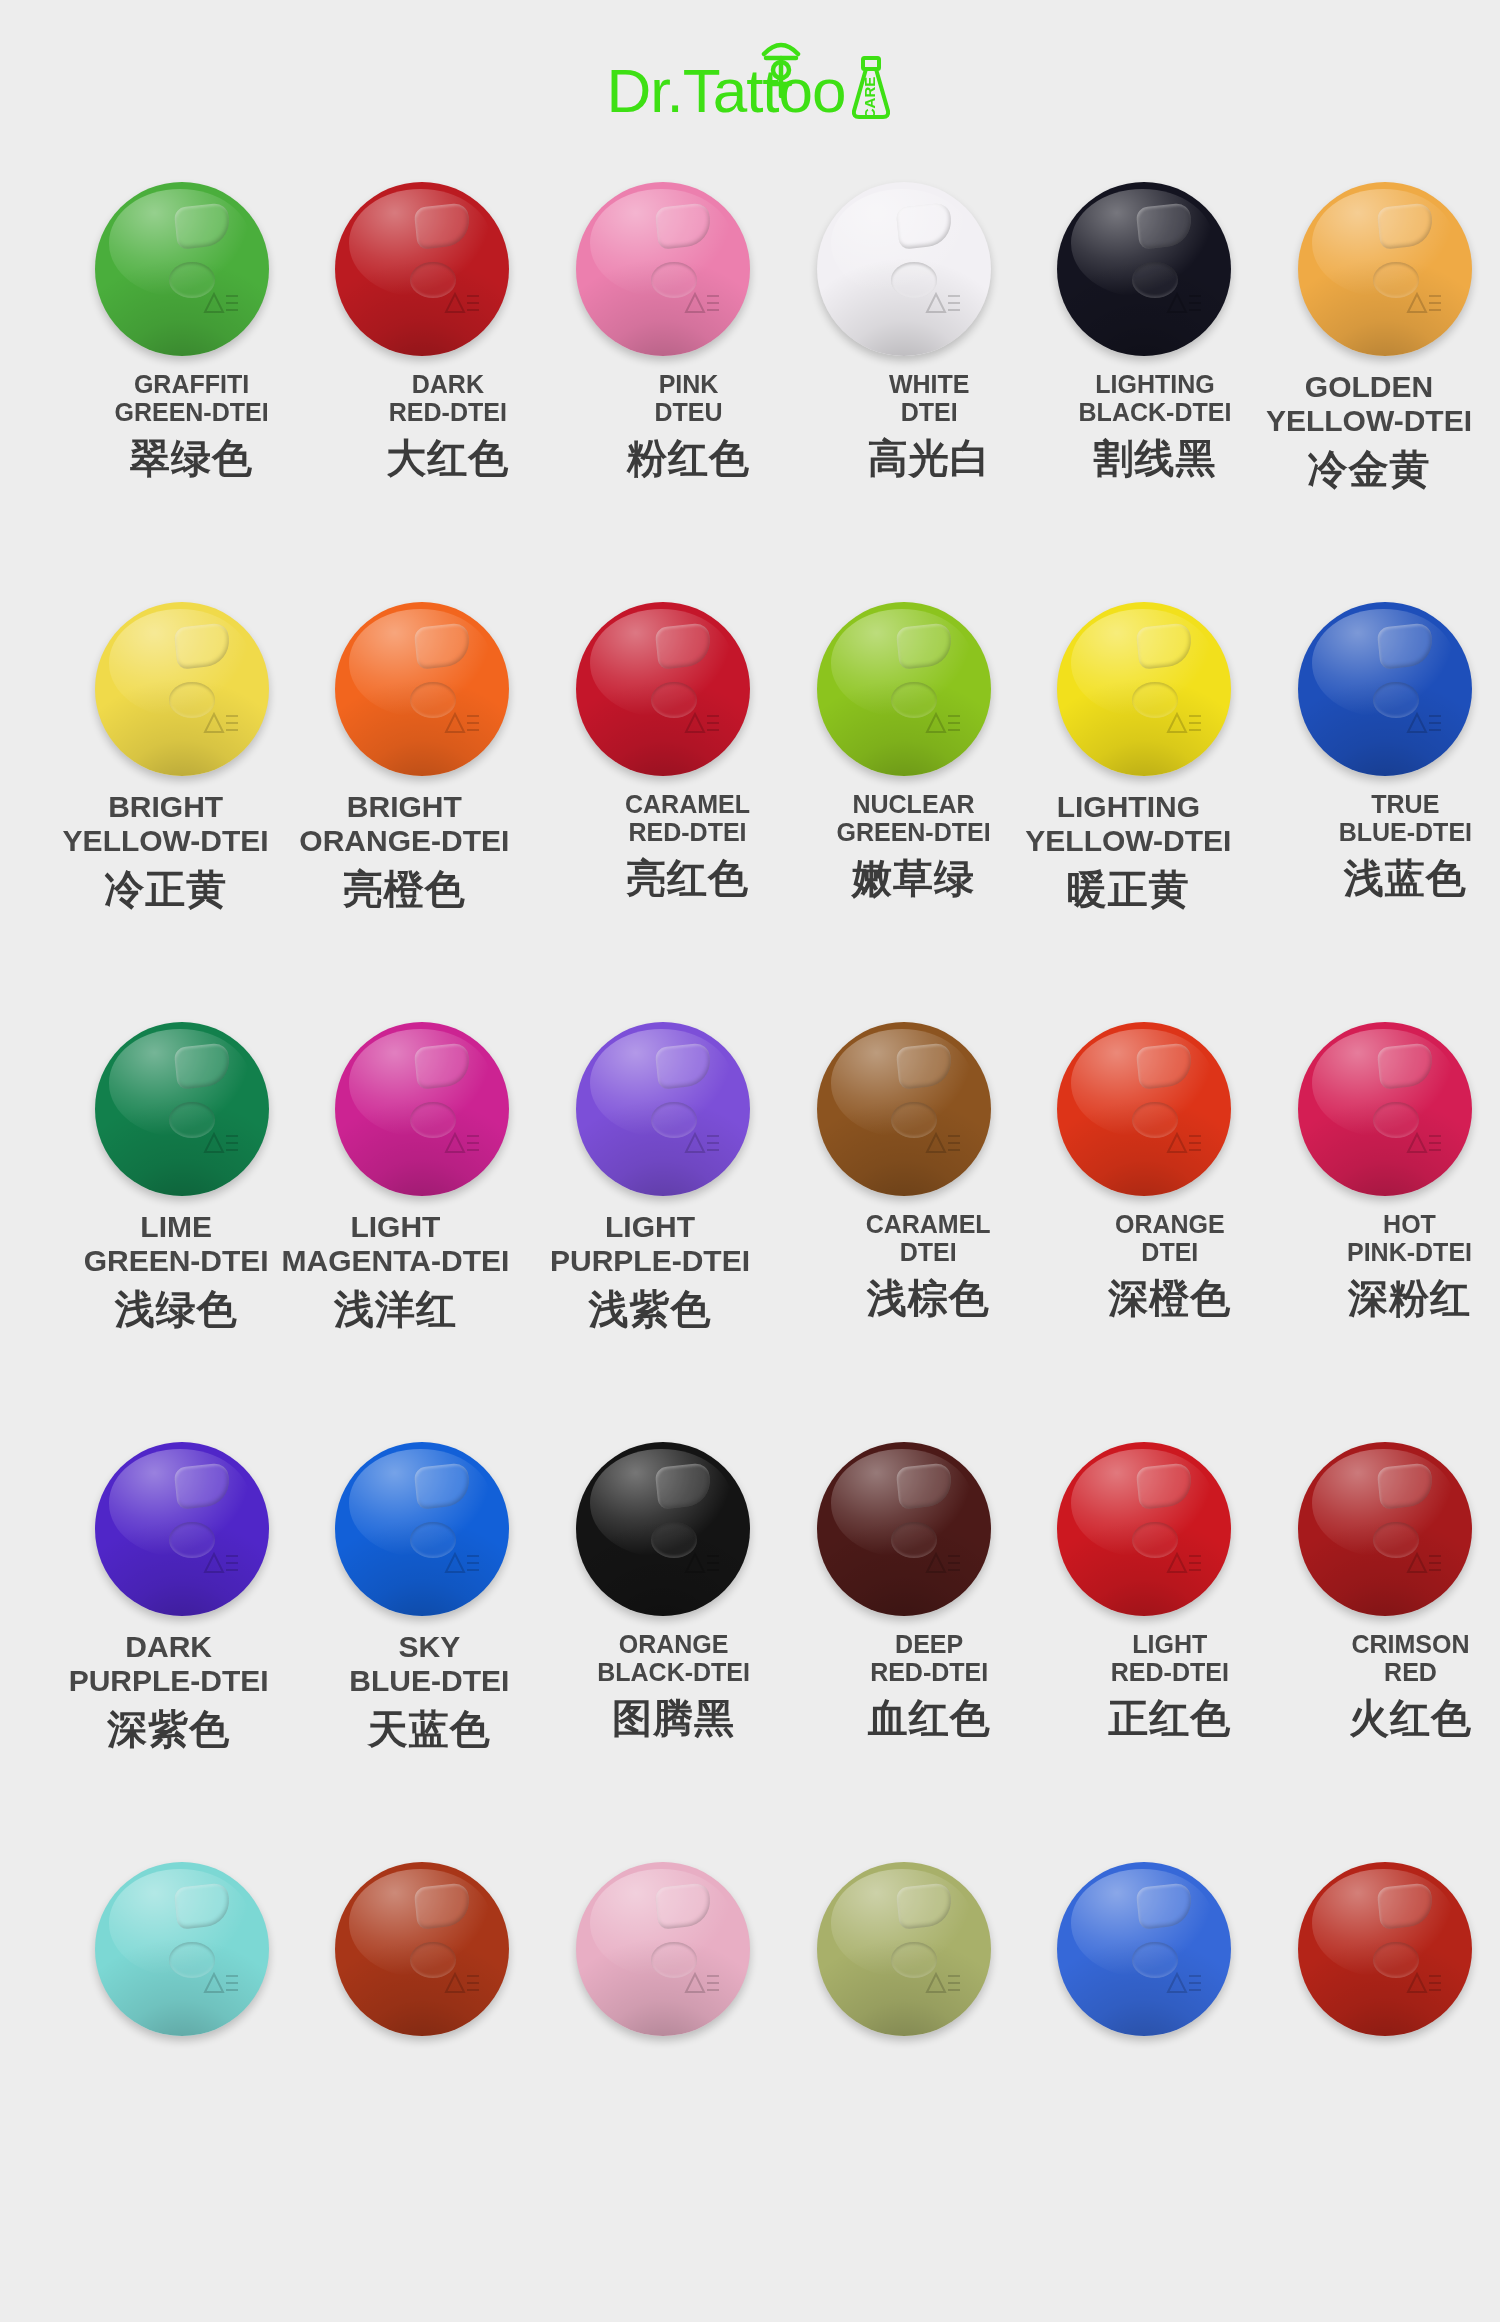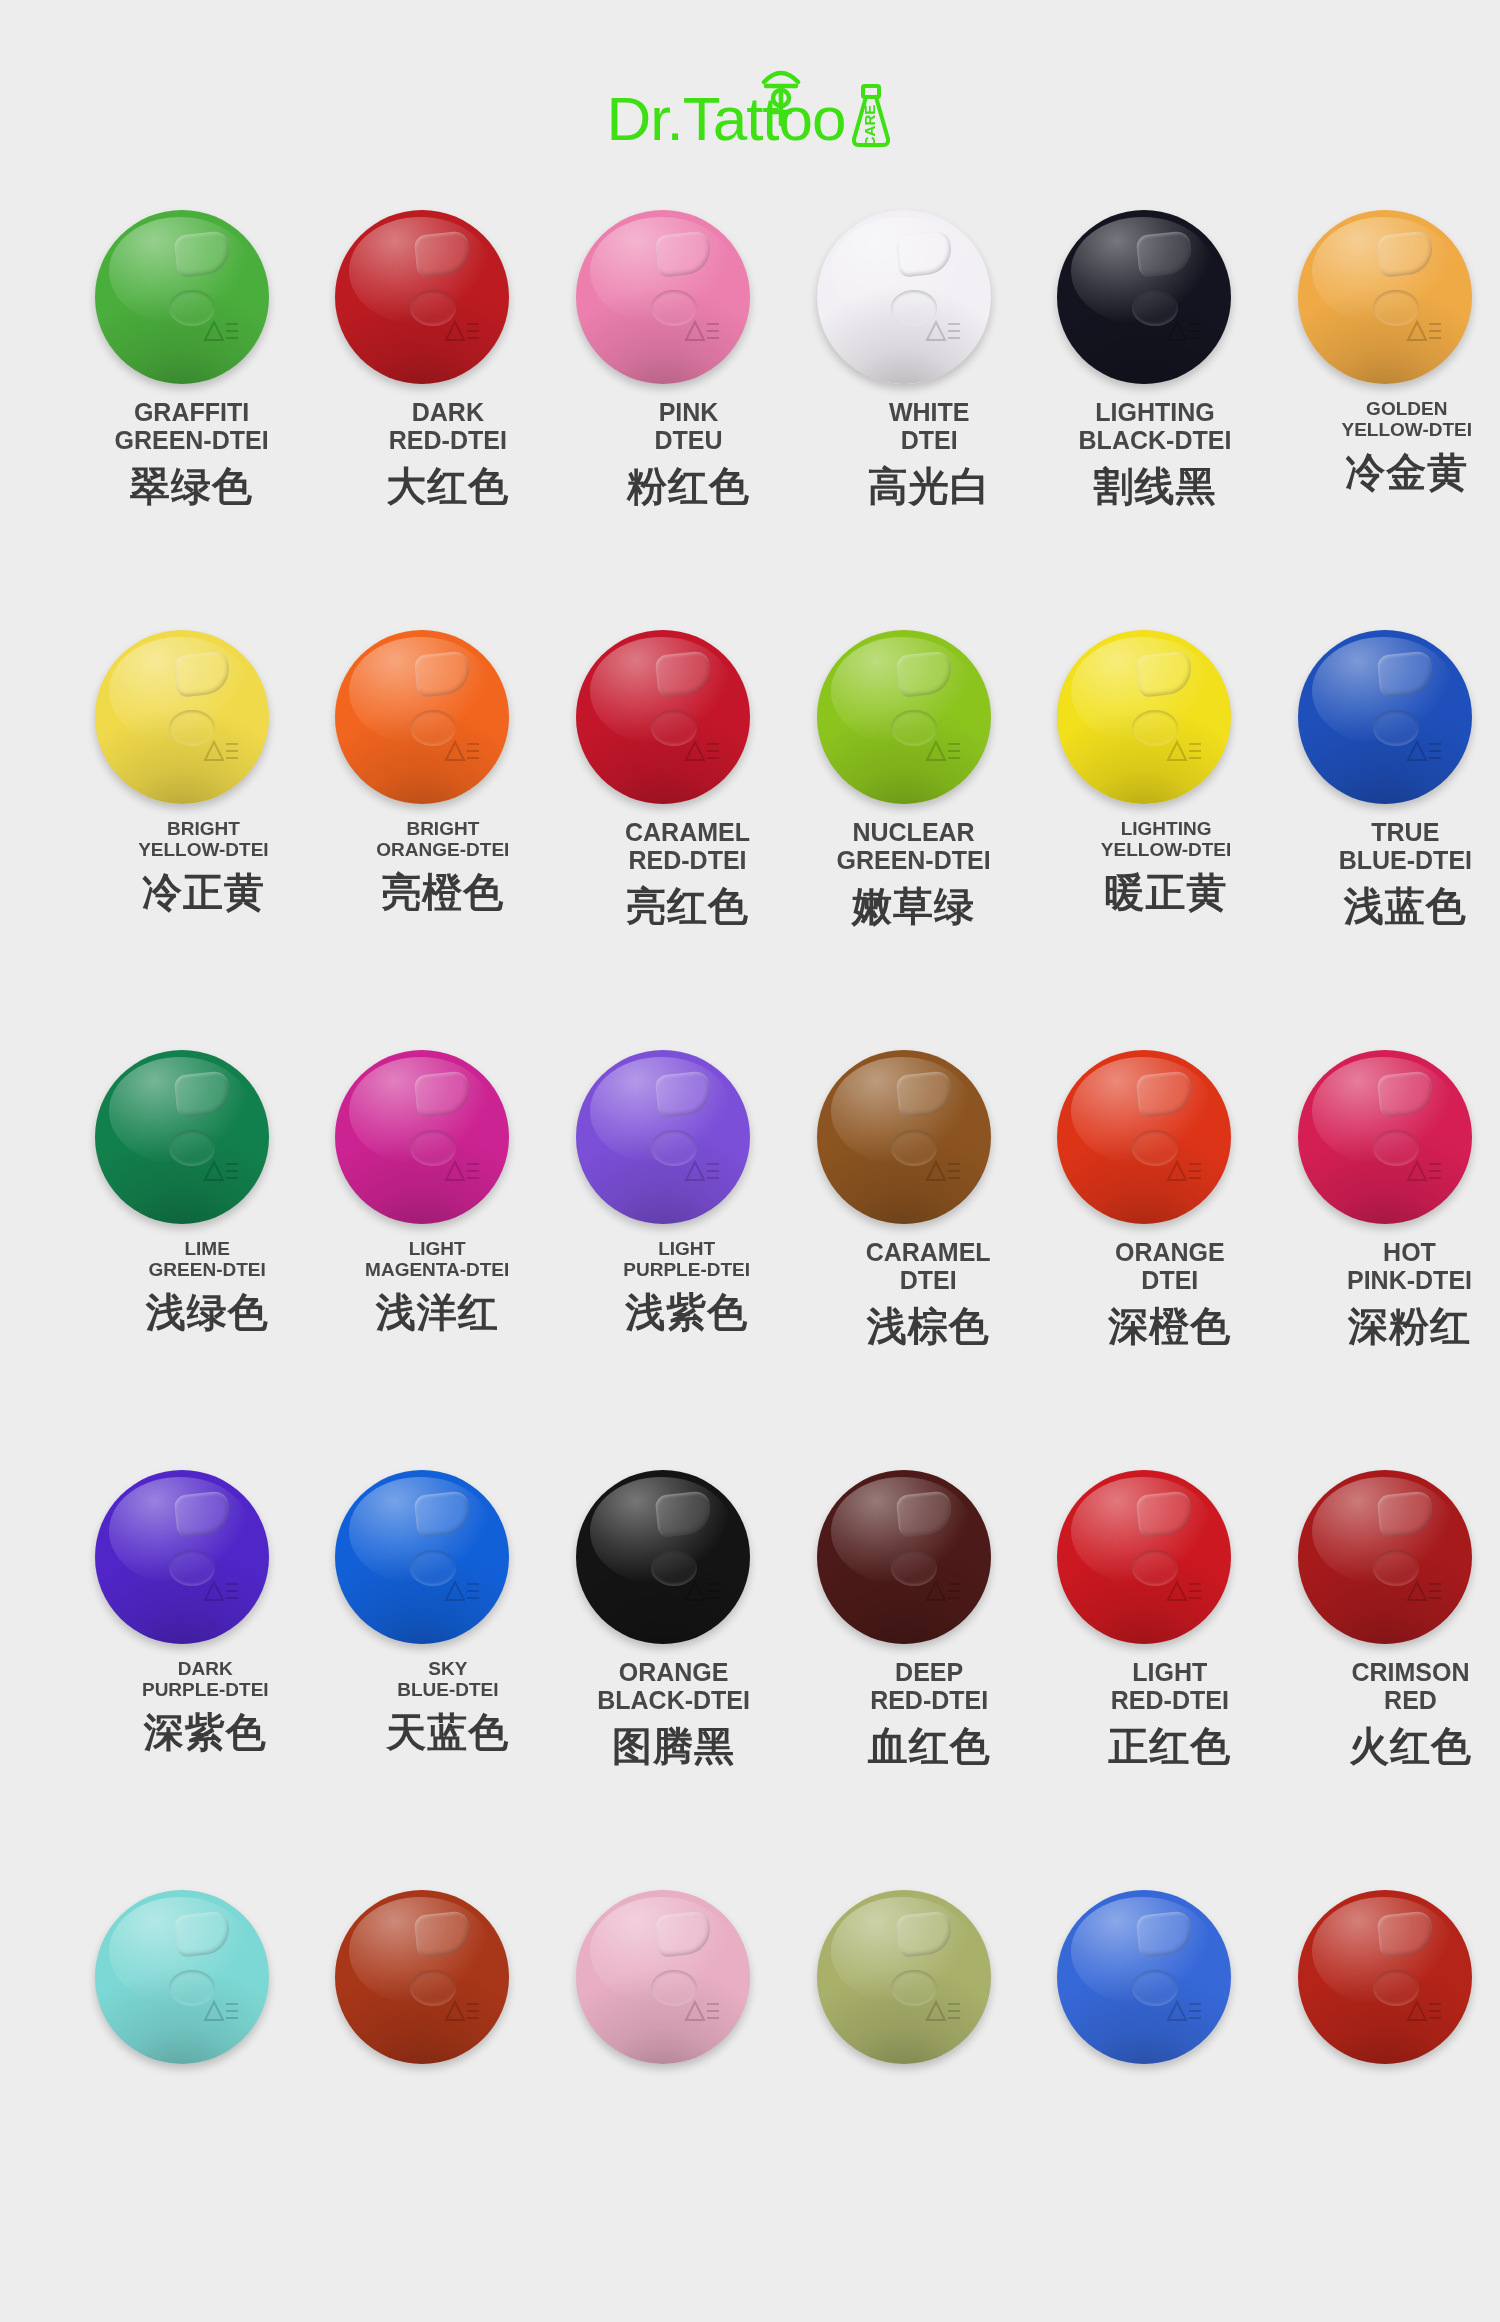--- a/index.html
+++ b/index.html
@@ -15,21 +15,21 @@
   #page {
     position: relative;
     width: 1500px;
     height: 2322px;
     background: #ededed;
   }
 
   
   .header {
     width: 100%;
-    padding-top: 76px;
+    padding-top: 48px;
     text-align: right;
   }
 
   .logo-row {
     display: flex;
     align-items: flex-end;
     justify-content: center;
     gap: 0px;
     height: 74px;
   }
@@ -175,21 +175,21 @@
     line-height: 1.13;
   }
 
   .en-label {
     color: #474747;
     font-weight: bold;
     letter-spacing: 0px;
     white-space: pre-line;
   }
   .en-size-md { font-size: 25px; }
-  .en-size-sm { font-size: 19px; }
+  .en-size-sm { font-size: 30px; }
 
   .cn-label {
     margin-top: 9px;
     color: #3b3b3b;
     font-size: 40px;
     font-weight: bold;
     letter-spacing: 1px;
     font-family: "DejaVu Sans", "Liberation Sans", sans-serif;
   }
 

